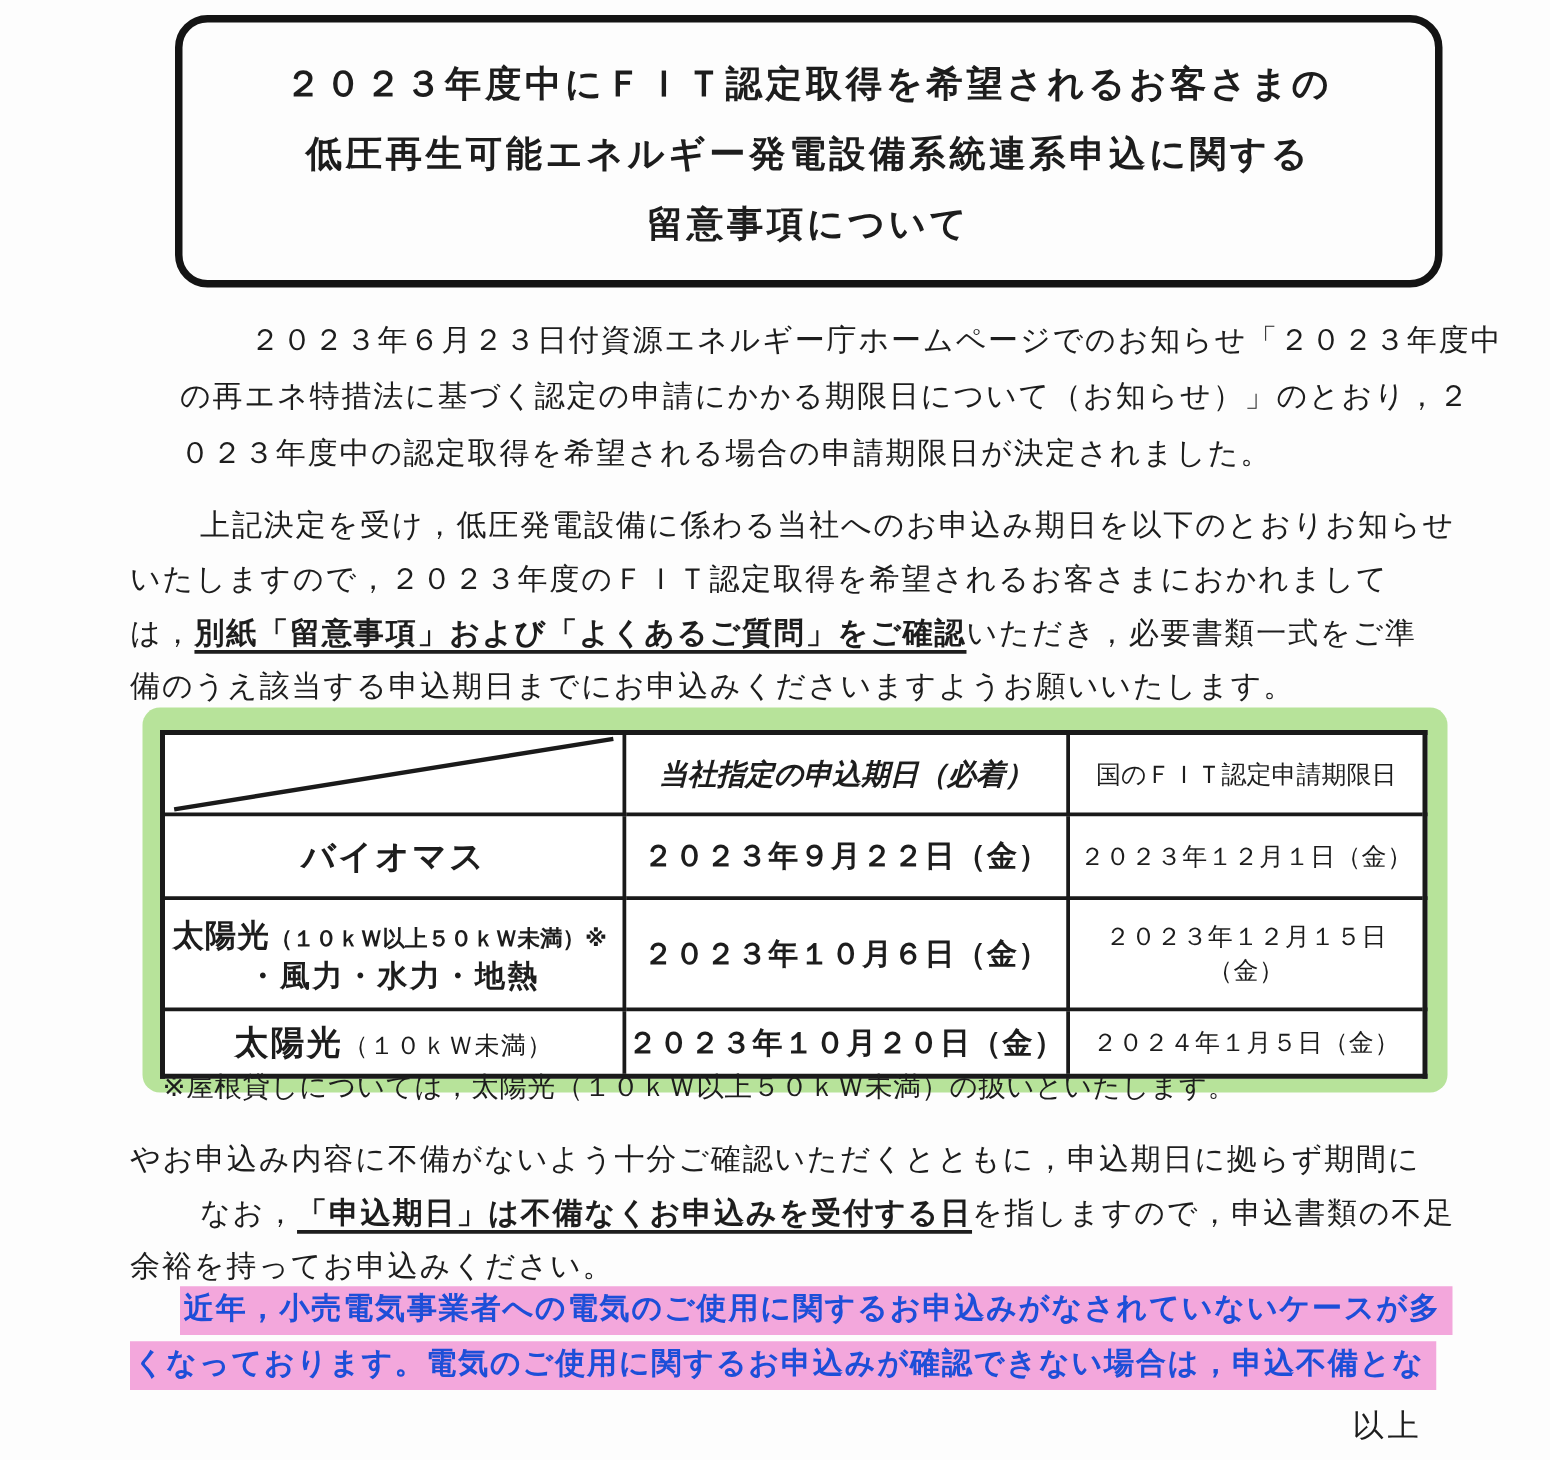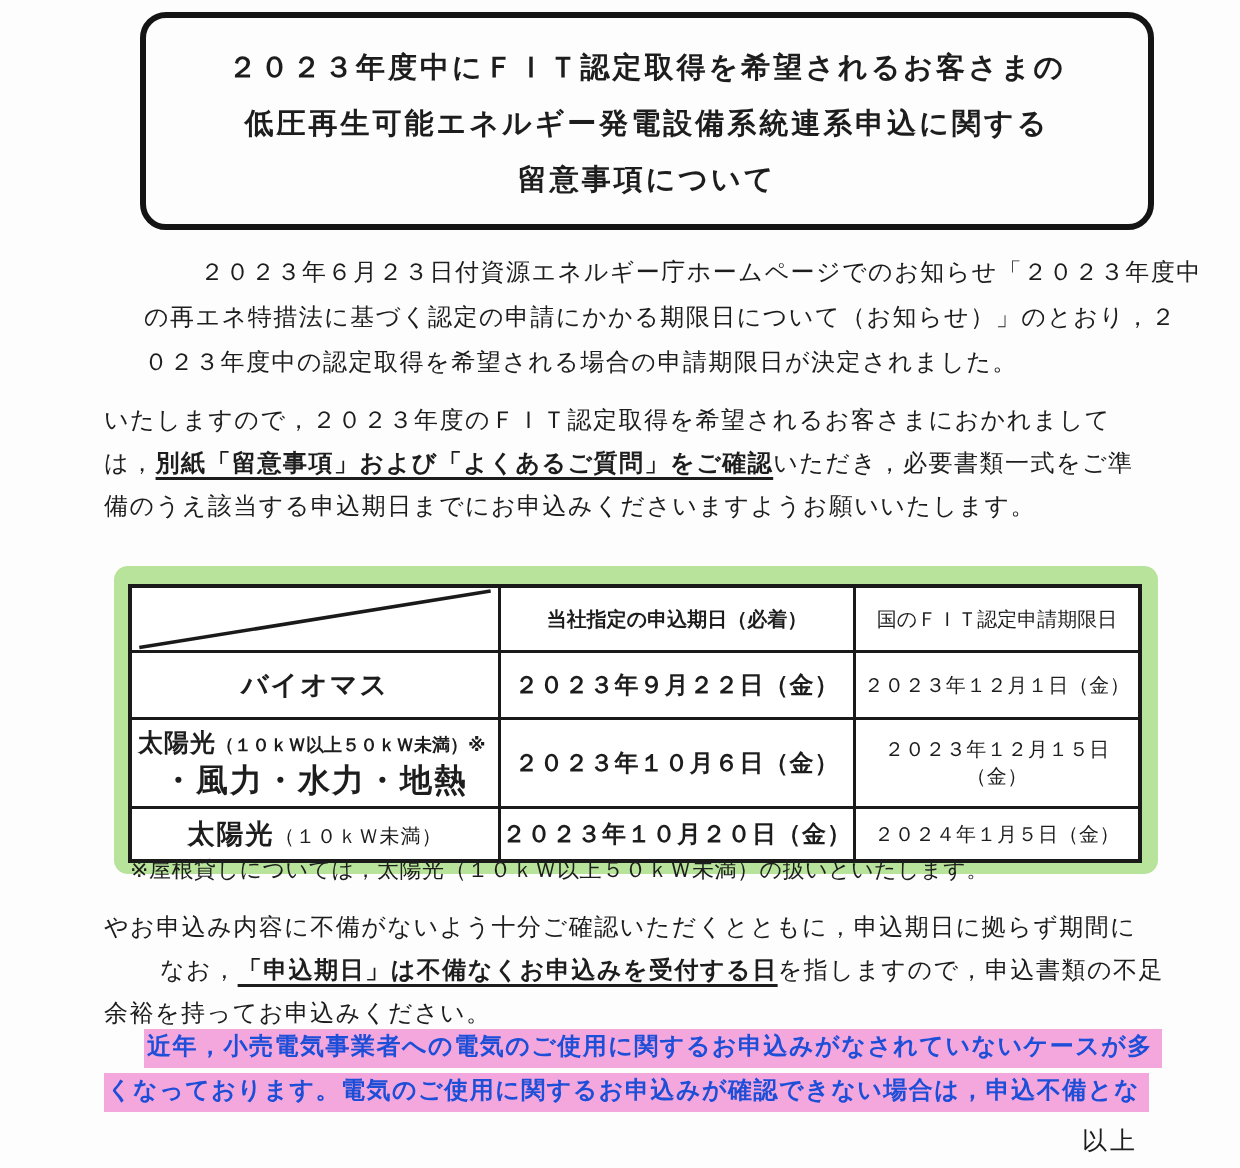--- a/index.html
+++ b/index.html
@@ -35,28 +35,28 @@
     position:absolute; top:566px; left:114px;
     background:#b7e39a; border-radius:14px; padding:18px 16px 11px 14px;
   }
   table { border-collapse:collapse; background:#ffffff; table-layout:fixed; letter-spacing:0; }
   table { border:4px solid #1a1a1a; }
   td { border:3px solid #1a1a1a; text-align:center; vertical-align:middle; padding:0; overflow:hidden; }
   .c1 { width:366px; } .c2 { width:352px; } .c3 { width:282px; }
   tr.hr td { height:62px; } tr.r1 td { height:64px; } tr.r2 td { height:86px; } tr.r3 td { height:50px; }
   .diag-cell { position:relative; }
   .diag-cell svg { position:absolute; top:0; left:0; width:100%; height:100%; display:block; }
-  .th2 { font-weight:bold; font-size:20px; }
+  .th2 { font-weight:bold; font-size:23px;font-style:italic; }
   .th3 { font-size:20px; }
   .src-big { font-weight:bold; font-size:27px; letter-spacing:2px; }
   .src-sub { font-weight:bold; font-size:18px; letter-spacing:0; }
   .src-sub2 { font-size:20px; letter-spacing:1px; }
   .src-l1 { text-align:left; padding:2px 0 0 6px; white-space:nowrap; }
   .src-l1 .src-big { font-size:25px; letter-spacing:1px; }
-  .src-l2 { font-weight:bold; font-size:32px; letter-spacing:2px; }
+  .src-l2 { font-weight:bold; font-size:24px; letter-spacing:2px; }
   .date-main { font-weight:bold; font-size:24px; letter-spacing:1px; }
   .date-fit { font-size:20px; letter-spacing:0.5px; }
 
   .footnote { position:absolute; top:855px; left:130px; font-size:22px; letter-spacing:0.5px; white-space:nowrap; }
 
   
   #para4 { top:1024px; }
   #para4 .wline { height:44px; line-height:44px; white-space:nowrap; }
   .w1 { padding-left:40px; }
   .hl {
@@ -79,20 +79,21 @@
     <div class="title-line">留意事項について</div>
   </div>
 
   <div class="para" id="para1">
     <div class="line indent">２０２３年６月２３日付資源エネルギー庁ホームページでのお知らせ「２０２３年度中</div>
     <div class="line">の再エネ特措法に基づく認定の申請にかかる期限日について（お知らせ）」のとおり，２</div>
     <div class="line">０２３年度中の認定取得を希望される場合の申請期限日が決定されました。</div>
   </div>
 
   <div class="para" id="para2">
+    <div class="line indent">上記決定を受け，低圧発電設備に係わる当社へのお申込み期日を以下のとおりお知らせ</div>
     <div class="line">いたしますので，２０２３年度のＦＩＴ認定取得を希望されるお客さまにおかれまして</div>
     <div class="line"><span>は，</span><span class="em">別紙「留意事項」および「よくあるご質問」をご確認</span><span>いただき，必要書類一式をご準</span></div>
     <div class="line">備のうえ該当する申込期日までにお申込みくださいますようお願いいたします。</div>
   </div>
 
   <div class="green-wrap">
     <table>
       <tbody>
           <tr class="hr">
         <td class="c1 diag-cell">

